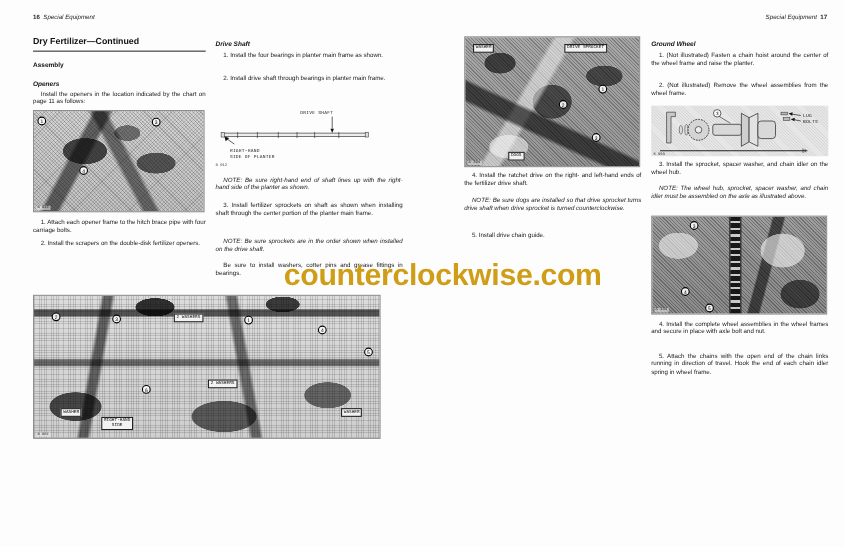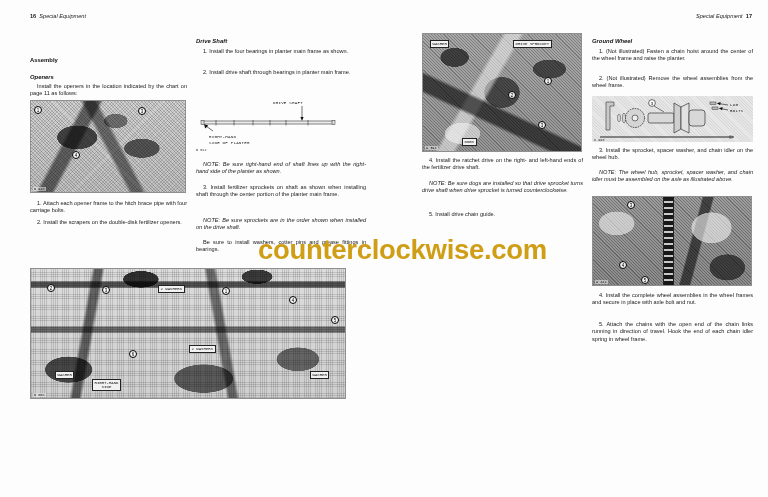--- a/index.html
+++ b/index.html
@@ -76,20 +76,21 @@
 
 <div id="page">
 
   <div class="abs pagehdr" style="left:30px;top:13px;">
     <span class="num">16</span>&nbsp;&nbsp;<span class="sec">Special Equipment</span>
   </div>
   <div class="abs pagehdr" style="left:560px;top:13px;width:192px;text-align:right;">
     <span class="sec">Special Equipment</span>&nbsp;&nbsp;<span class="num">17</span>
   </div>
 
+  <div class="abs title" style="left:30px;top:33px;width:157px;">Dry Fertilizer—Continued</div>
   <div class="abs h1" style="left:30px;top:57px;">Assembly</div>
   <div class="abs h2" style="left:30px;top:74px;">Openers</div>
   <p class="abs body" style="left:30px;top:83px;width:157px;">Install the openers in the location indicated by the chart on page 11 as follows:</p>
 
   <div class="ph ph1" style="left:30px;top:100px;width:156px;height:93px;">
     <div class="co" style="left:3px;top:5px;">1</div>
     <div class="co" style="left:107px;top:6px;">3</div>
     <div class="co" style="left:41px;top:50px;">4</div>
     <div class="pid">B 94C</div>
   </div>

